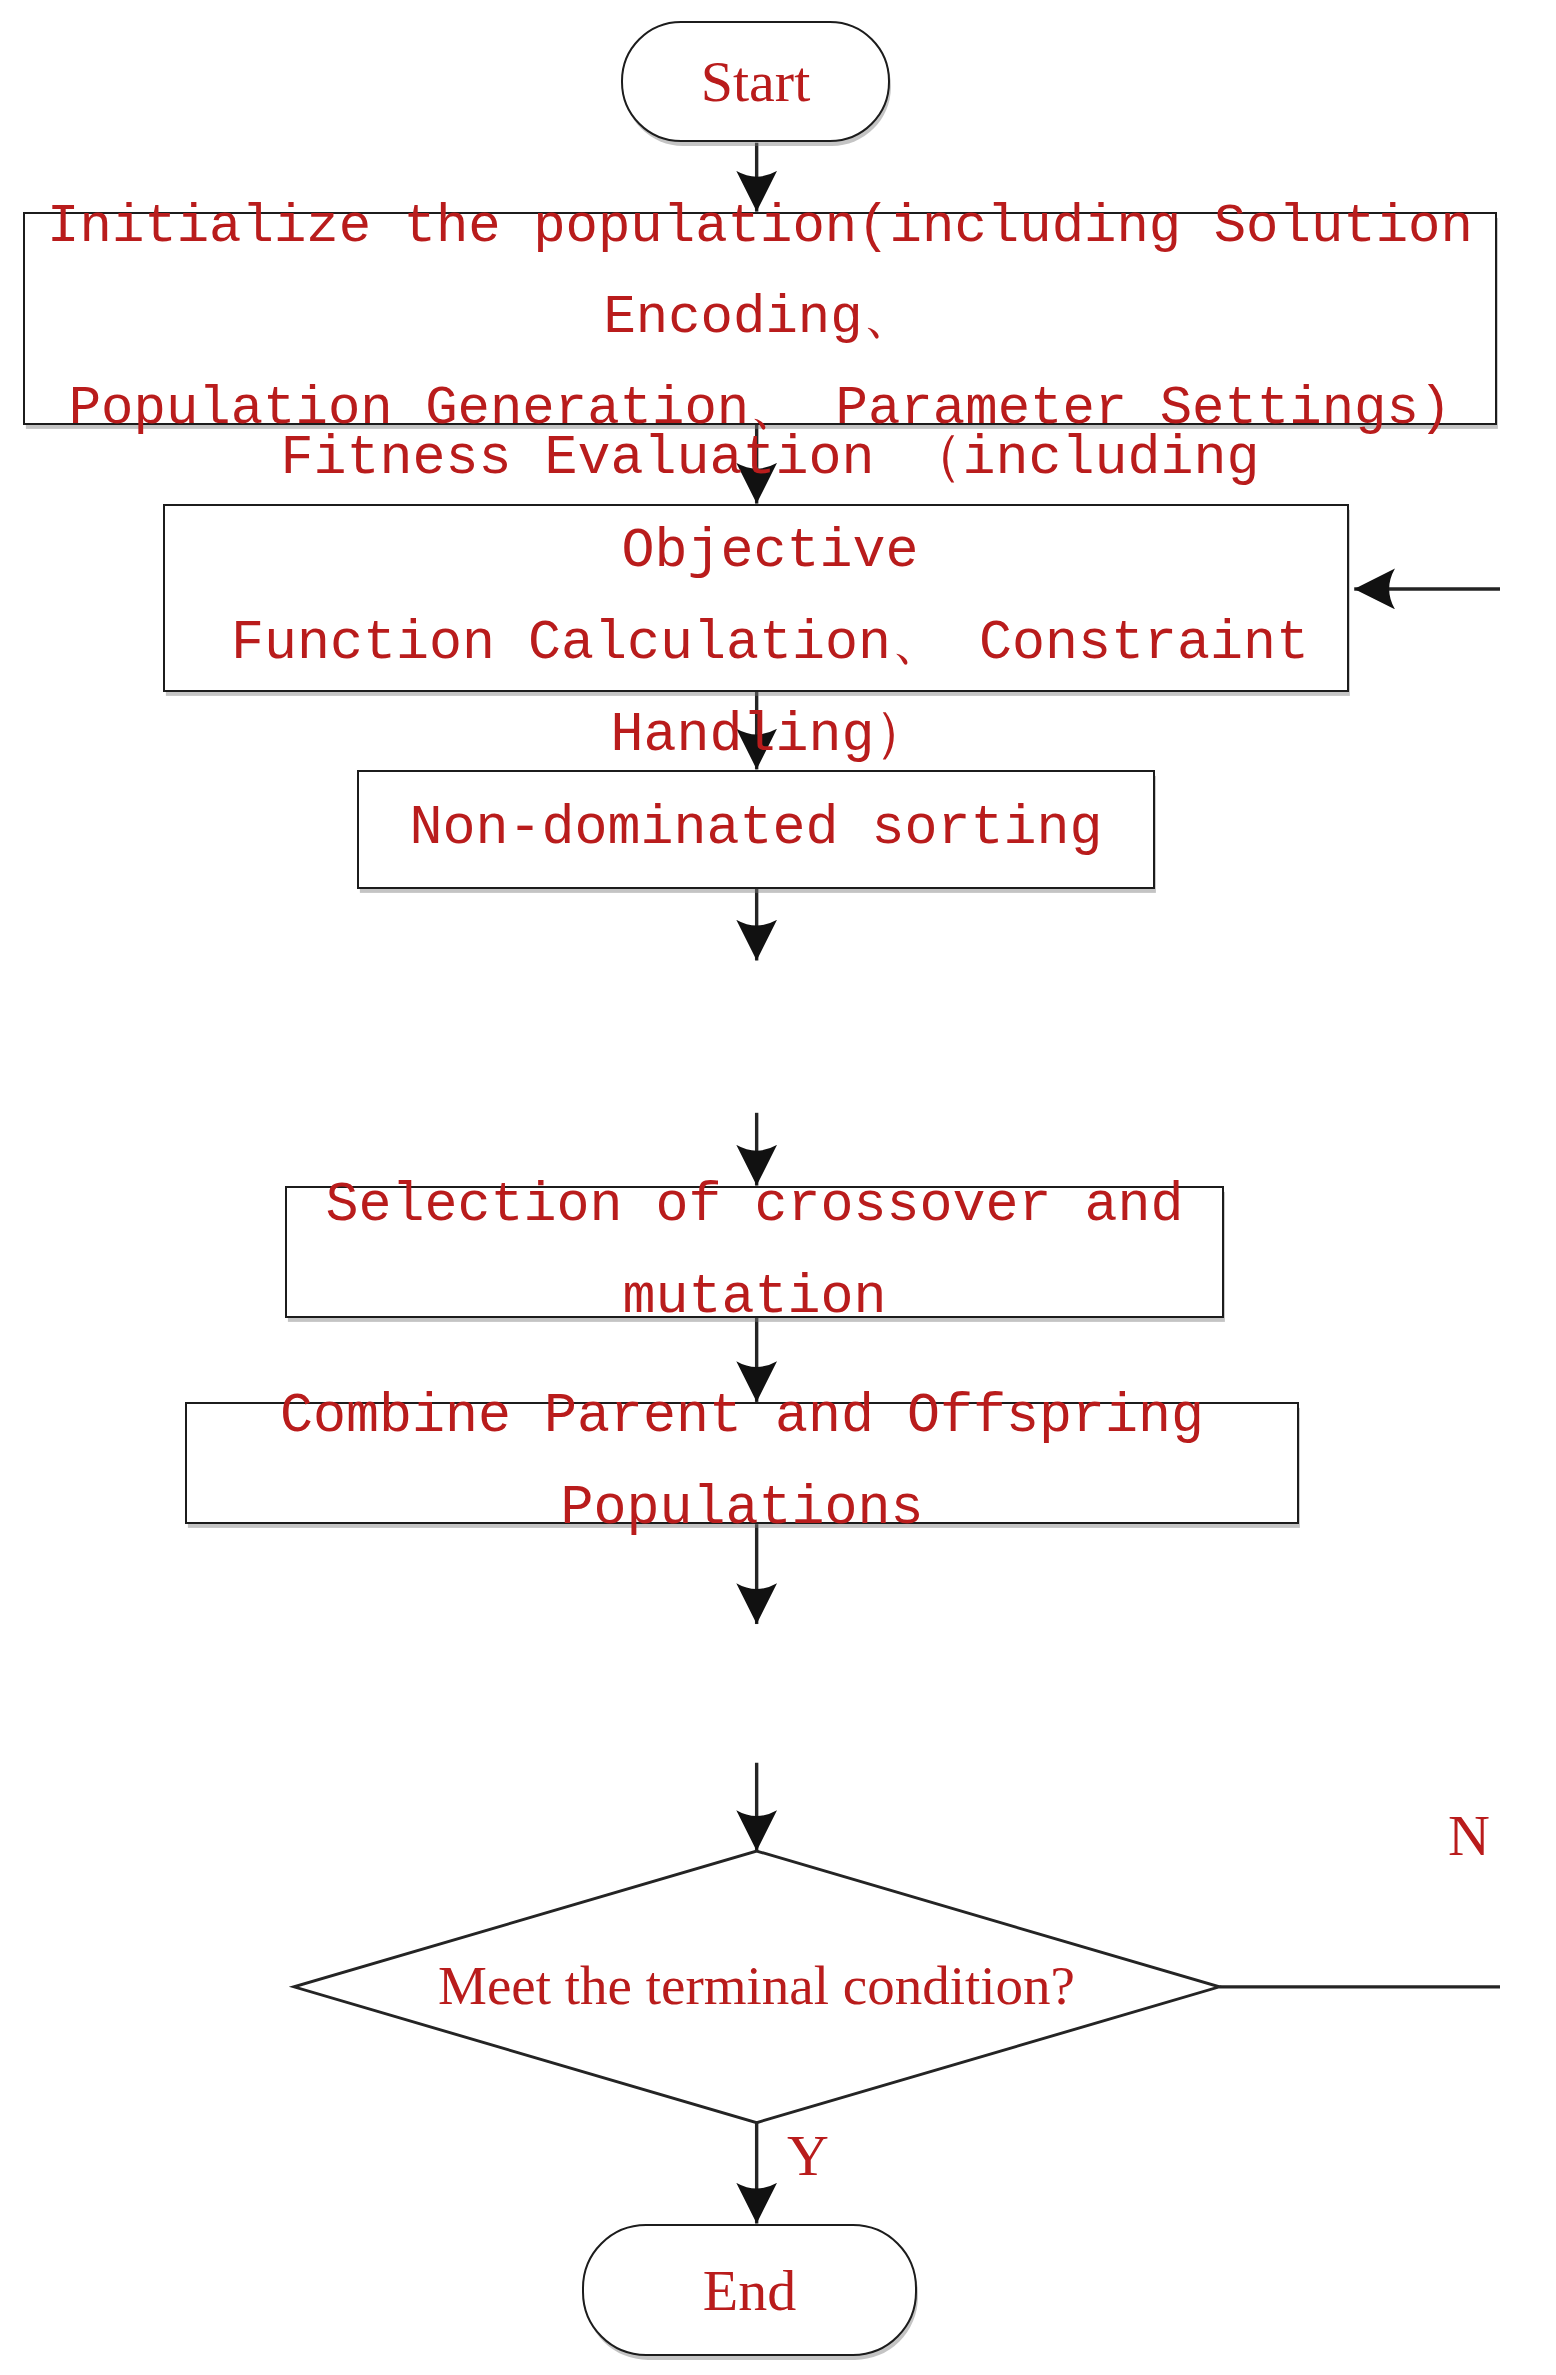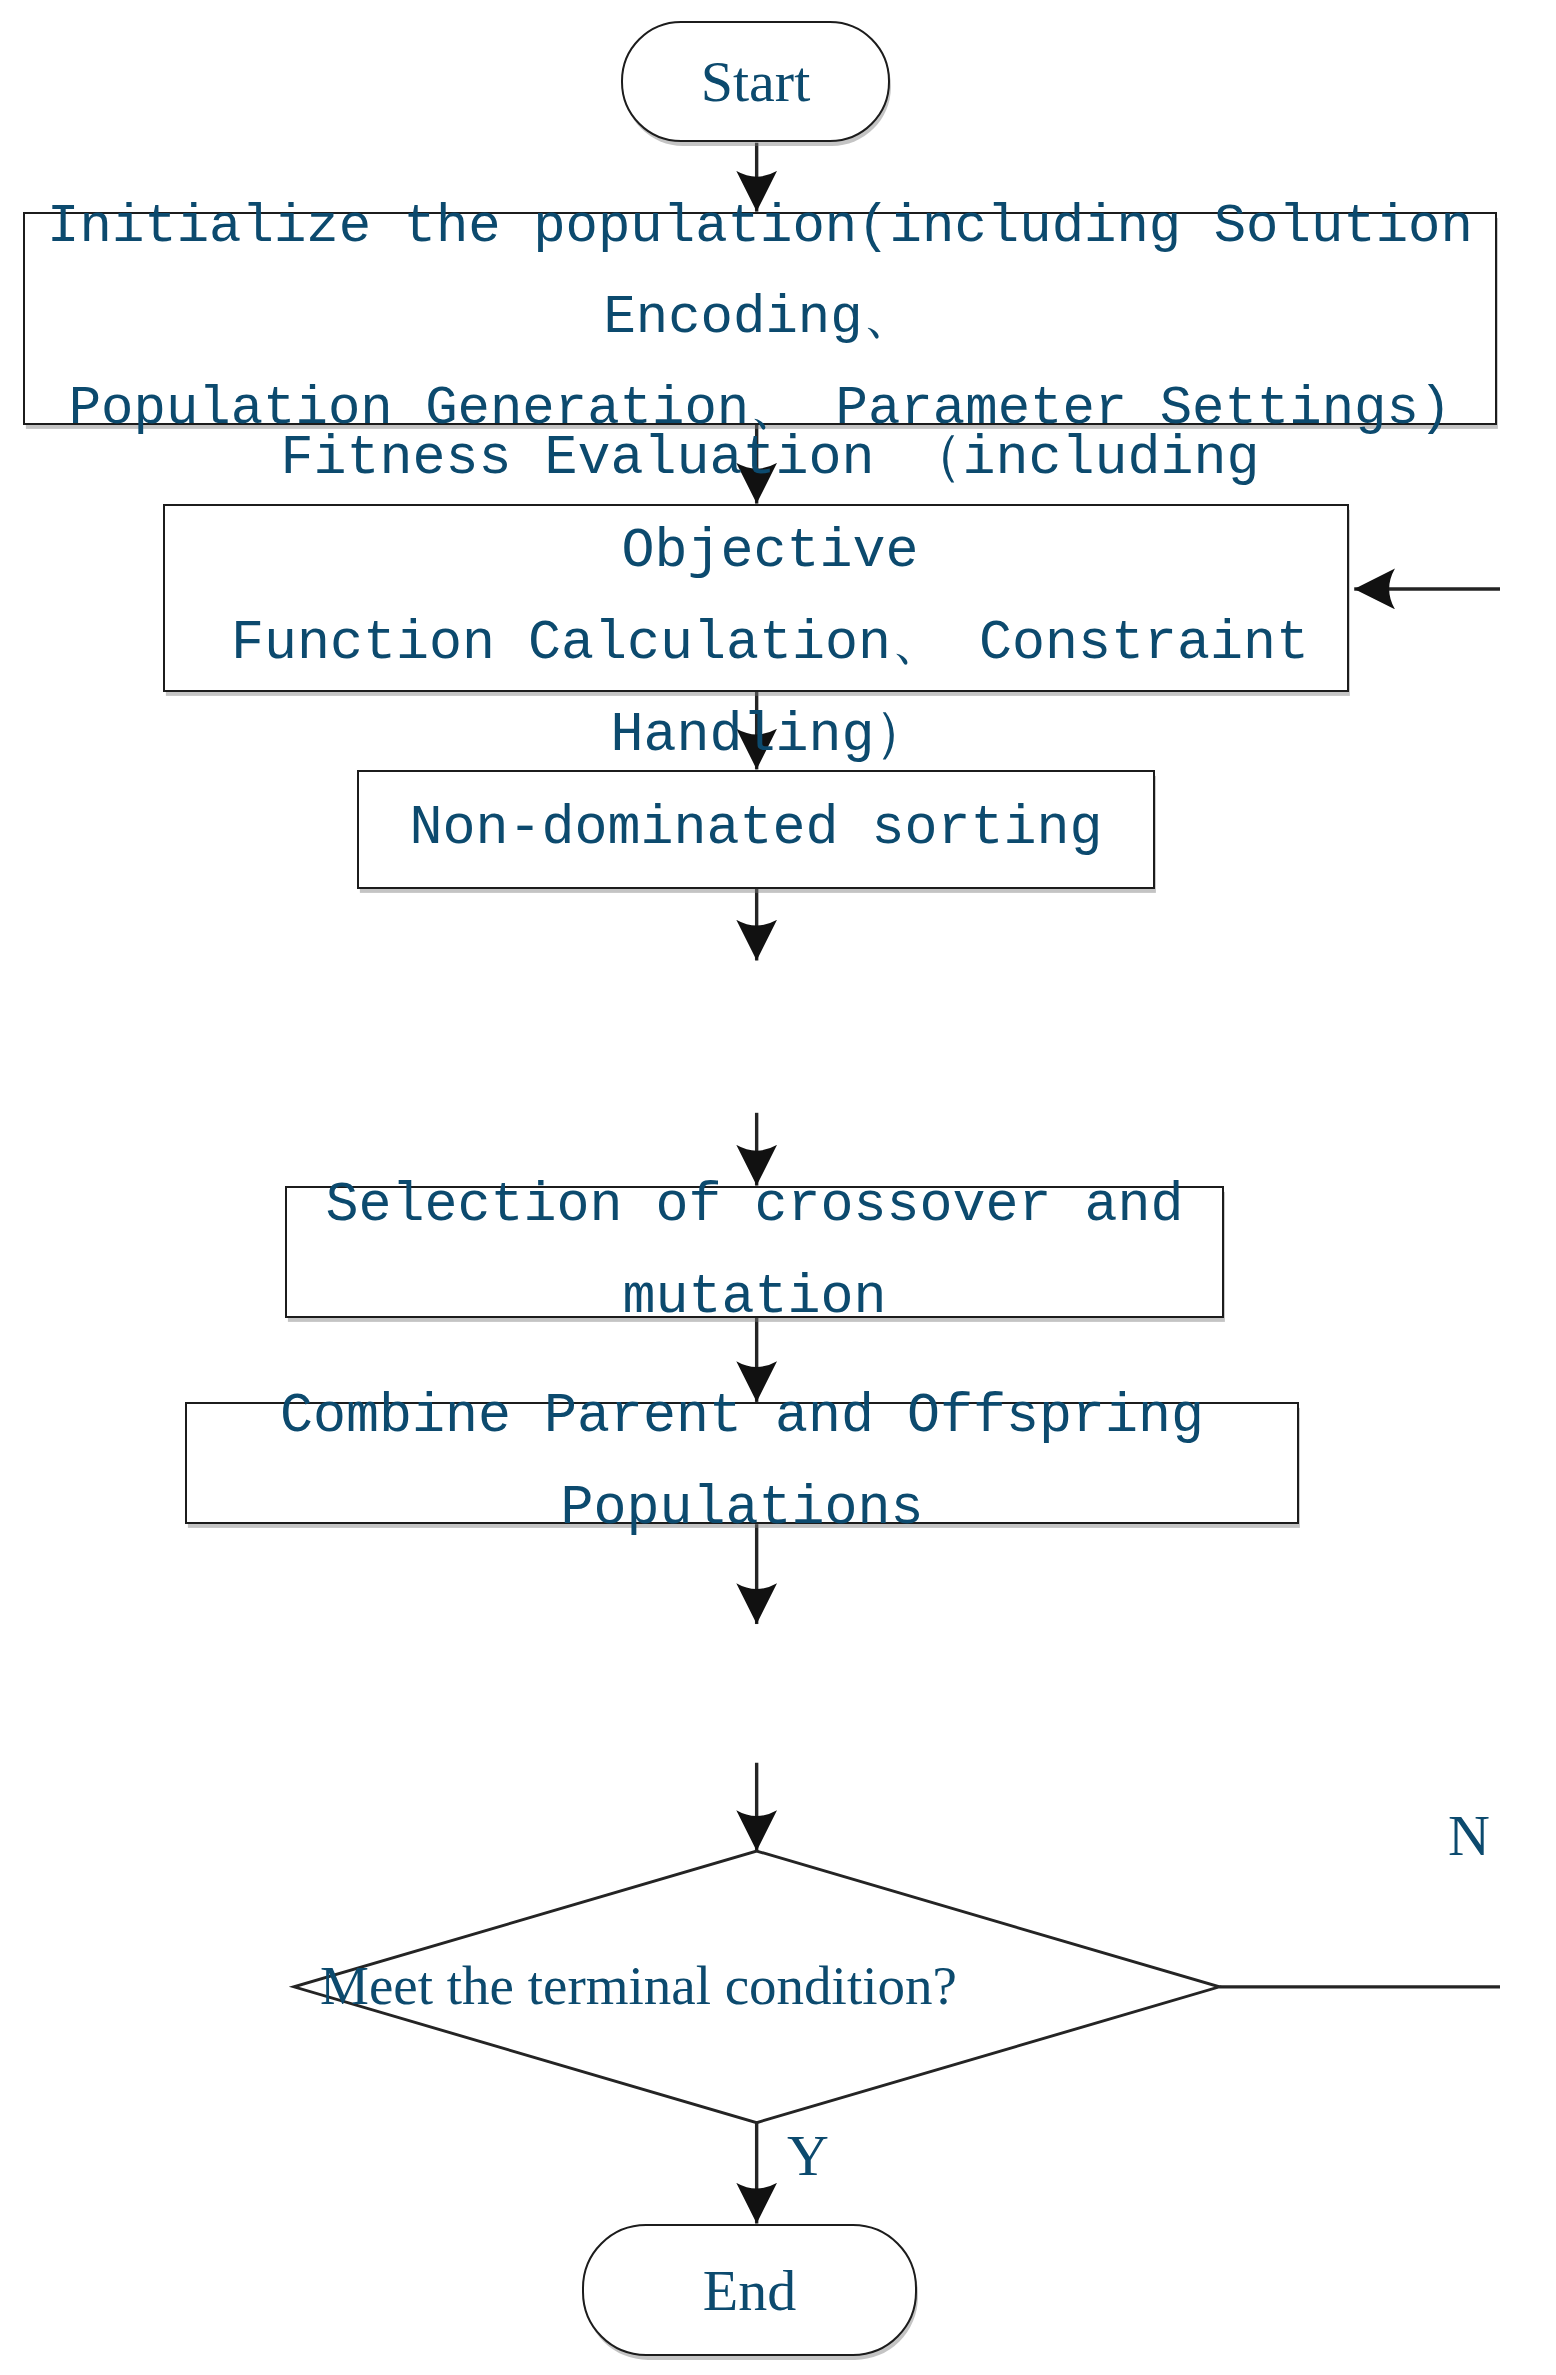--- a/index.html
+++ b/index.html
@@ -2,21 +2,21 @@
 <html><head>
 <meta charset="utf-8">
 <style>
   html, body { margin: 0; padding: 0; background: #ffffff; }
   .canvas {
     position: relative;
     width: 1500px;
     height: 2375px;
     background: #ffffff;
     font-family: "Liberation Serif", "DejaVu Serif", serif;
-    color: #0c4a6e;
+    color: #b91c1c;
     overflow: hidden;
   }
   .wires {
     position: absolute;
     left: 0; top: 0;
     width: 1556px; height: 2375px;
   }
   .node {
     position: absolute;
     box-sizing: border-box;
@@ -36,20 +36,21 @@
     font-size: 58px;
     line-height: 1;
     text-align: center;
     background: transparent;
   }
   .diamond-label {
     position: absolute;
     left: 320px; top: 1954px;
     width: 873px;
     font-size: 55px;
+    text-align: center;
     background: transparent;
   }
   
   .n-start    { left: 621px;  top: 21.3px;   width: 269px;  height: 121px; }
   .n-init     { left: 23px;   top: 212px;  width: 1474px; height: 213px; font-size: 54px; }
   .n-fitness  { left: 163px;  top: 504px;  width: 1186px; height: 188px; padding-left: 28px; }
   .n-sort     { left: 357px;  top: 770px;  width: 798px;  height: 119px; }
   .n-crowd    { left: 323px;  top: 961px;  width: 867px;  height: 152px; }
   .n-select   { left: 285px;  top: 1186px; width: 939px;  height: 132px; }
   .n-combine  { left: 185px;  top: 1402px; width: 1114px; height: 122px; }

